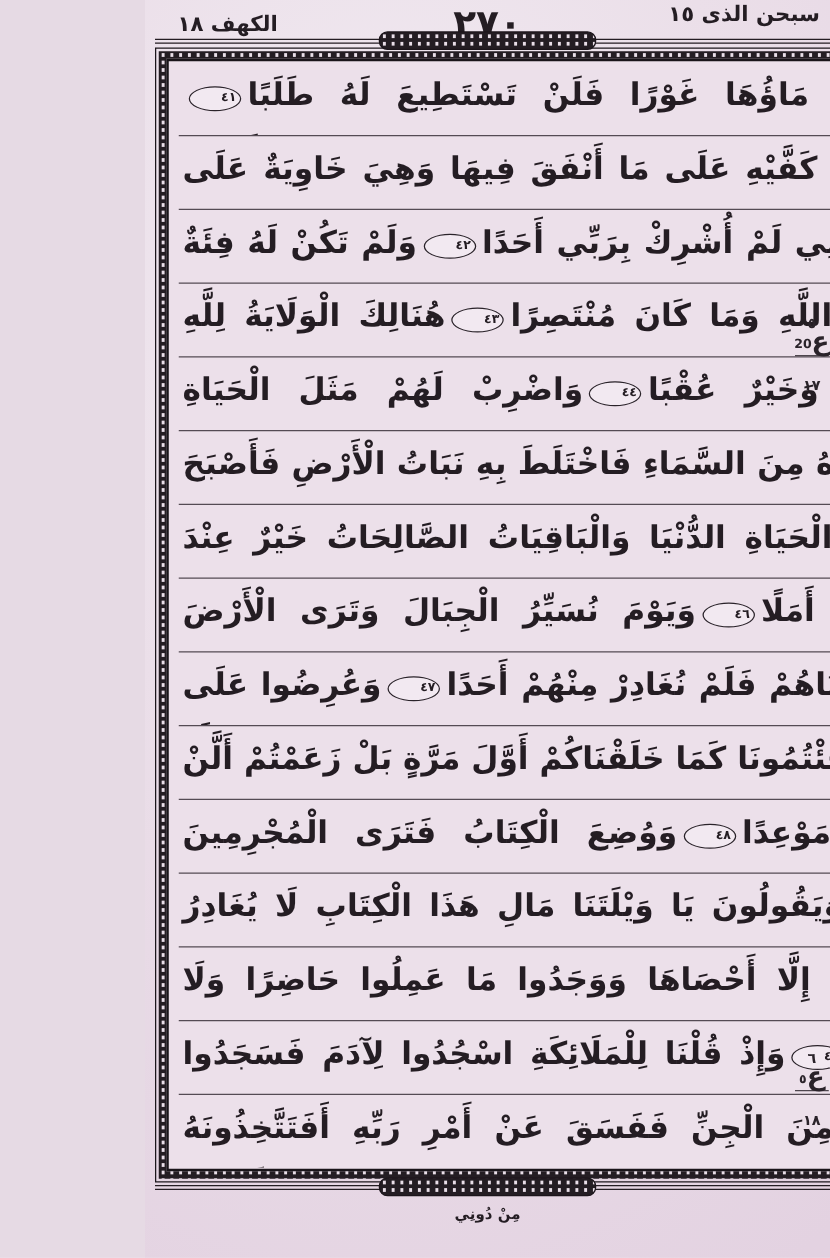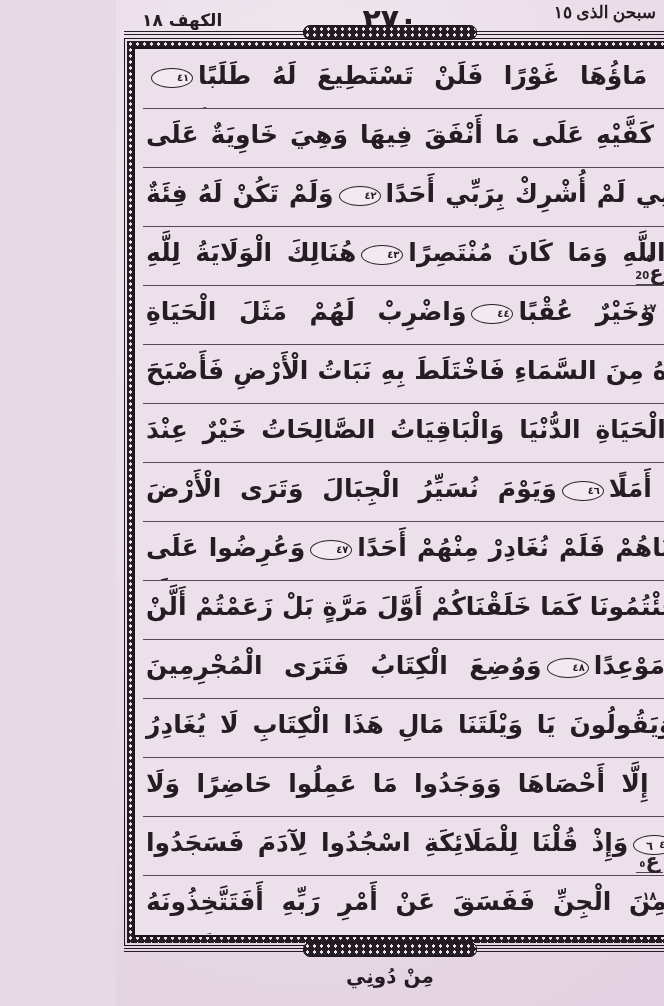--- a/index.html
+++ b/index.html
@@ -9,21 +9,21 @@
     background:#e6dae4;
   }
   .page{
     position:relative;width:548px;height:1006px;overflow:hidden;
     background:radial-gradient(120% 90% at 35% 22%, #f1eaf1 0%, #ebdfe9 45%, #e3d2e1 100%);
     color:#241d23;
   }
   
   .hdr-left{position:absolute;left:26px;top:10px;font-size:17px;font-weight:700;direction:rtl;}
   .hdr-center{position:absolute;left:50%;top:2px;transform:translateX(-50%);font-size:30px;font-weight:700;letter-spacing:1px;}
-  .hdr-right{position:absolute;right:8px;top:2px;font-size:17px;font-weight:700;direction:rtl;font-family:Liberation Serif, serif;}
+  .hdr-right{position:absolute;right:8px;top:2px;font-size:17px;font-weight:700;direction:rtl;}
   
   .rule{position:absolute;left:8px;width:628px;height:4px;border-top:1.4px solid #241d23;border-bottom:1.4px solid #241d23;box-sizing:border-box;}
   .rule-top{top:31px;}
   .rule-bottom{top:948px;}
   .cartouche{
     position:absolute;left:50%;transform:translateX(-50%);
     width:172px;height:13px;border:1.5px solid #1c151b;border-radius:7px;z-index:3;
     background:radial-gradient(circle,#e9dee8 0 1.5px,transparent 1.6px) 0 0/7px 6px repeat,#241d23;
   }
   .cartouche-top{top:25px;}
@@ -65,21 +65,21 @@
   .marker-1{top:252px;}
   .marker-2{top:840px;}
   .rk-top{display:block;}
   .rk-mid{display:flex;align-items:flex-end;justify-content:center;direction:rtl;}
   .rk-ain{font-size:21px;line-height:.9;}
   .rk-count{font-size:10px;margin-bottom:1px;}
   .rk-bottom{display:block;border-top:.8px solid #4e464e;margin-top:1px;padding-top:17px;}
   
   .catchword{
     position:absolute;left:50%;transform:translateX(-50%);top:964px;
-    font-size:20px;font-weight:700;direction:rtl;
+    font-size:12px;font-weight:700;direction:rtl;
   }
 </style>
 </head>
 <body>
 
 <div class="page">
 
   <div class="hdr-left">الكهف ١٨</div>
   <div class="hdr-center">٢٧٠</div>
   <div class="hdr-right">سبحن الذى ١٥</div>

